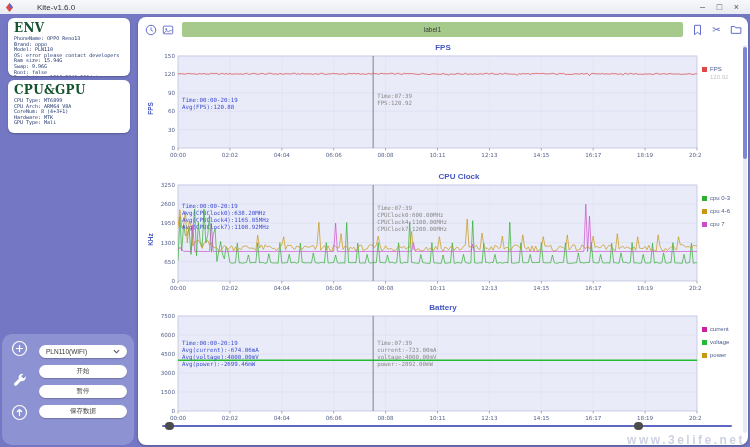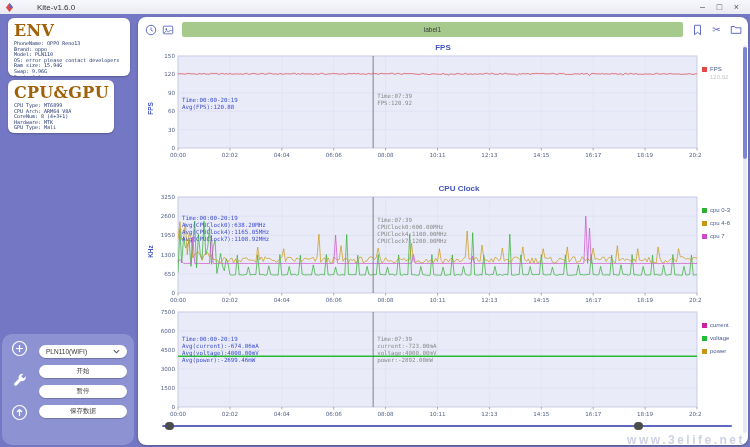--- a/index.html
+++ b/index.html
@@ -19,24 +19,24 @@
   .titlebar .t-title{margin-left:3px;padding-left:20px;}
   .titlebar .spacer{flex:1;}
   .winbtn{width:17px;text-align:center;font-size:9px;color:#555;line-height:14px;cursor:default;}
   
   .card{
     position:absolute;background:#fff;border-radius:6px;
     box-shadow:0 1px 2px rgba(0,0,0,.25);
     padding:3px 6px;box-sizing:border-box;overflow:hidden;
   }
   .card-env{left:8px;top:18px;width:122px;height:58px;}
-  .card-cpu{left:8px;top:80px;width:106px;height:53px;}
+  .card-cpu{left:8px;top:80px;width:122px;height:53px;}
   .card h2{
     margin:0 0 1px 0;font-family:"DejaVu Serif", serif;
-    font-size:16px;color:#a16207;font-weight:bold;letter-spacing:.3px;
+    font-size:12px;color:#14532d;font-weight:bold;letter-spacing:.3px;
   }
   .card .info-lines{font-family:"DejaVu Sans Mono", monospace;font-size:5px;line-height:5.6px;color:#22356f;}
   
   .ctrl-panel{
     position:absolute;left:2px;top:334px;width:132px;height:111px;
     background:#8d92d2;border-radius:10px;
   }
   .side-icon{position:absolute;left:9px;width:17px;height:17px;cursor:pointer;}
   .pill{
     position:absolute;left:37px;width:88px;height:13px;background:#fff;border-radius:7px;
@@ -57,21 +57,21 @@
     flex:1;height:15px;background:#a6ca8c;border-radius:2px;margin:0 4px;
     display:flex;align-items:center;justify-content:center;
     font-size:6.5px;color:#3c3c3c;
   }
   .tb-right{display:flex;gap:6px;align-items:center;}
   .scissors{font-size:10px;color:#5a64c8;line-height:13px;}
   
   .chart-title{
     text-align:center;font-size:8px;font-weight:bold;color:#4456c0;height:10px;line-height:10px;
   }
-  .ct-fps{margin-top:5px;} .ct-cpu{margin-top:20px;padding-left:32px;} .ct-bat{margin-top:6px;}
+  .ct-fps{margin-top:5px;} .ct-cpu{margin-top:8px;padding-left:32px;} .ct-bat{margin-top:6px;}
   .chart-row{display:flex;margin-left:6px;}
   .ylab{width:12px;display:flex;align-items:center;justify-content:center;}
   .ylab span{
     transform:rotate(-90deg);font-size:6.5px;font-weight:bold;color:#4456c0;white-space:nowrap;
   }
   .plot-mount{flex:0 0 auto;}
   .legend{width:46px;padding-top:13px;box-sizing:border-box;}
   .legend-item{display:flex;align-items:center;margin-bottom:7px;}
   .legend .sw{width:5px;height:5px;display:inline-block;margin-right:3px;flex:0 0 auto;}
   .lg-label{font-size:6px;color:#4a5a8c;white-space:nowrap;}
@@ -359,20 +359,21 @@
           </div>
           <div class="legend-item">
             <span class="sw" style="background:#cb4ccb"></span>
             <span class="lg-label">cpu 7</span>
           </div>
         </div>
     </div>
   </div>
 
   <div>
+    <div class="chart-title ct-bat">Battery</div>
     <div class="chart-row">
       <div class="ylab">
           <span></span>
         </div>
       <div class="plot-mount"><svg width="546" height="110" xmlns="http://www.w3.org/2000/svg">
             <defs>
               <clipPath id="clip2">
                 <rect x="22" y="3" width="519" height="95"></rect>
               </clipPath>
             </defs>

